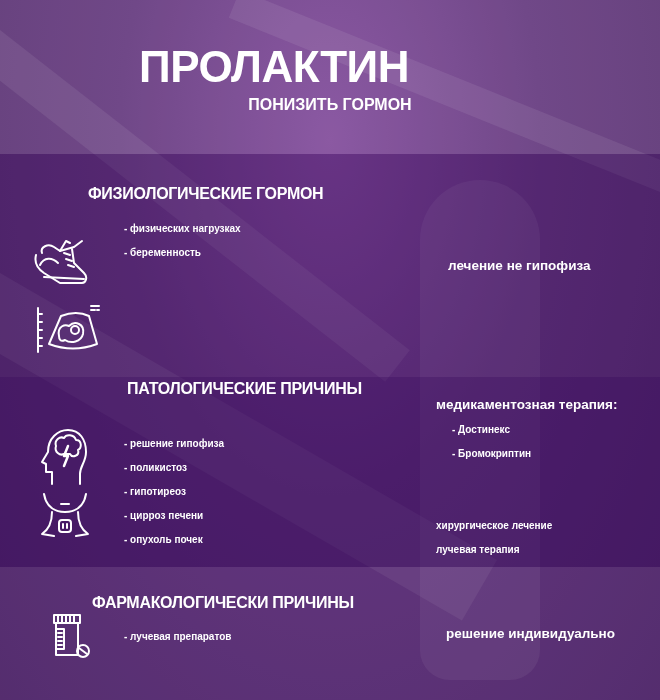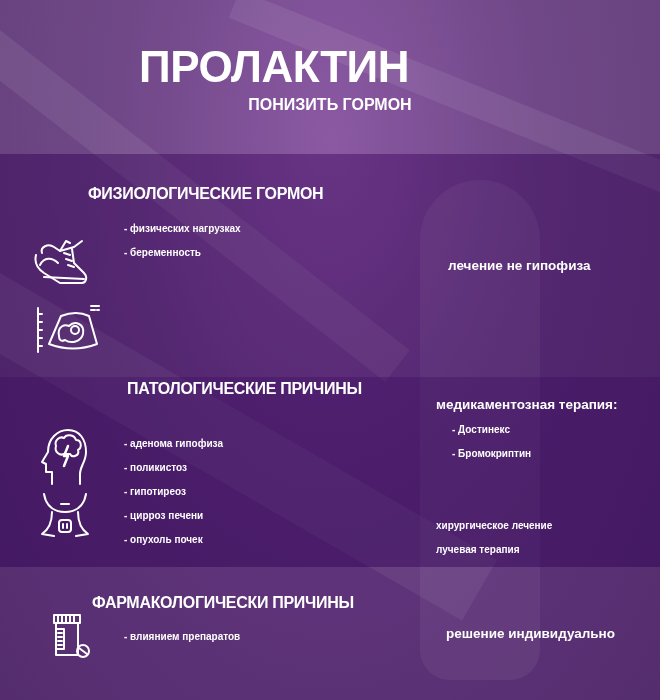--- a/index.html
+++ b/index.html
@@ -110,21 +110,21 @@
     <path d="M4 2 C6 14 14 20 25 20 C36 20 44 14 46 2"></path>
     <path d="M21 12 L29 12"></path>
     <path d="M12 20 C12 30 8 38 2 42 L14 44"></path>
     <path d="M38 20 C38 30 42 38 48 42 L36 44"></path>
     <rect x="19" y="28" width="12" height="12" rx="3"></rect>
     <path d="M23 32 L23 36 M27 32 L27 36"></path>
   </svg>
 </div>
 
 <ul class="list" style="left:124px;top:432px;">
-  <li>- аденома гипофиза</li>
+  <li>- решение гипофиза</li>
   <li>- поликистоз</li>
   <li>- гипотиреоз</li>
   <li>- цирроз печени</li>
   <li>- опухоль почек</li>
 </ul>
 
 <div class="right-text" style="left:436px;top:397px;">медикаментозная терапия:</div>
 <ul class="list" style="left:452px;top:418px;">
   <li>- Достинекс</li>
   <li>- Бромокриптин</li>
@@ -143,15 +143,15 @@
     <path d="M6 2 L6 10 M10 2 L10 10 M14 2 L14 10 M18 2 L18 10 M22 2 L22 10"></path>
     <path d="M4 10 L4 42 L26 42 L26 10"></path>
     <path d="M4 16 L12 16 L12 36 L4 36"></path>
     <path d="M6 20 L10 20 M6 24 L10 24 M6 28 L10 28 M6 32 L10 32"></path>
     <circle cx="31" cy="38" r="6"></circle>
     <path d="M27 35 L35 41"></path>
   </svg>
 </div>
 
 <ul class="list" style="left:124px;top:625px;">
-  <li>- влиянием препаратов</li>
+  <li>- лучевая препаратов</li>
 </ul>
 <div class="right-text" style="left:446px;top:626px;">решение индивидуально</div>
 
 </body></html>

